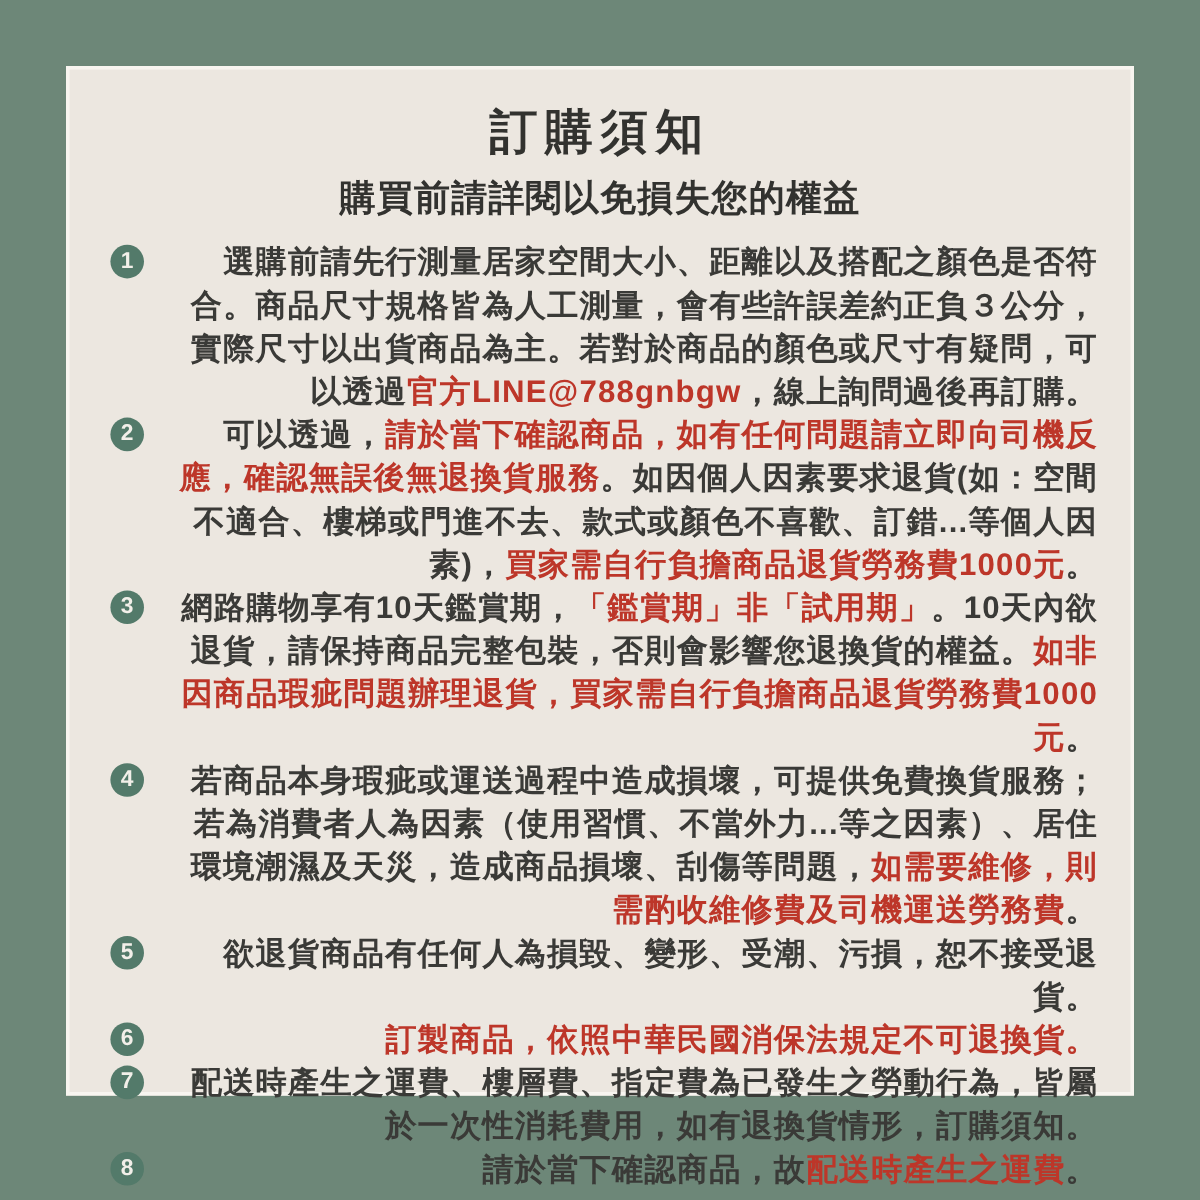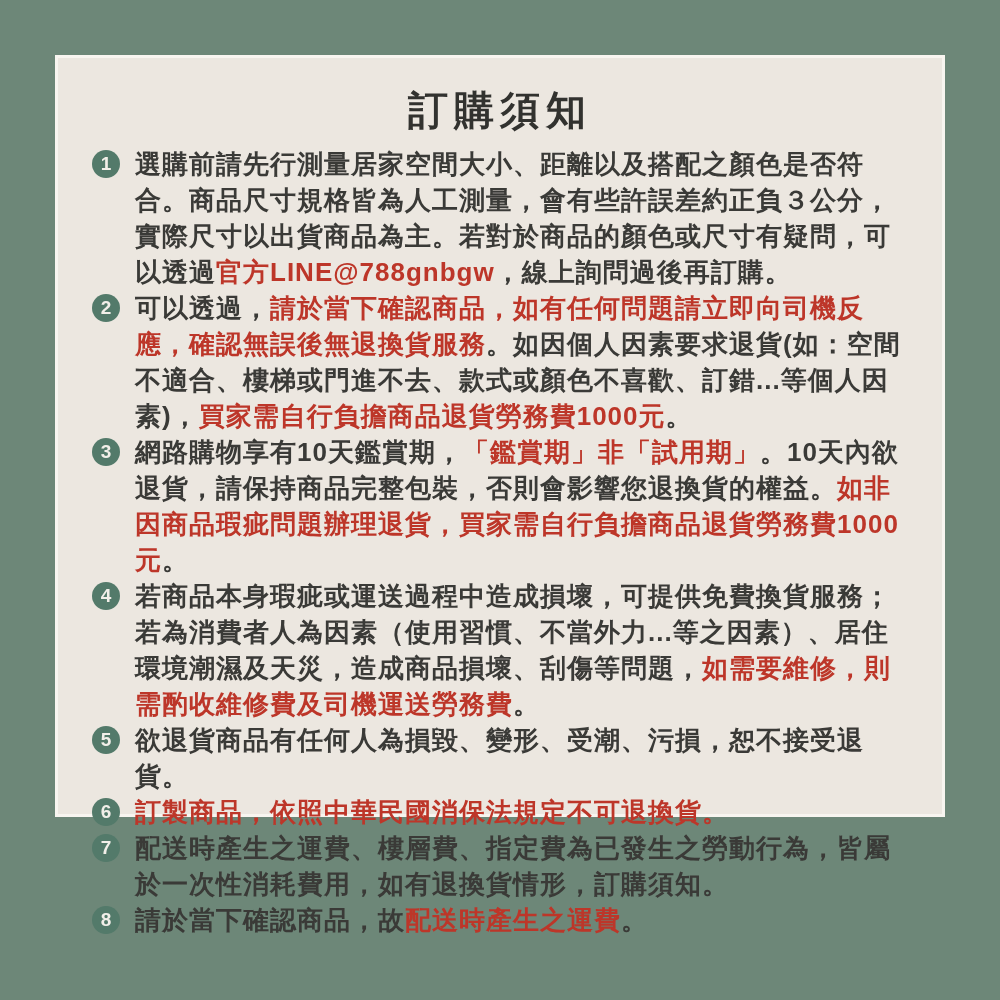--- a/index.html
+++ b/index.html
@@ -16,21 +16,21 @@
   body {
     width: 1000px; height: 1000px;
     background: var(--frame-green);
     position: relative;
     font-family: "Liberation Sans", sans-serif;
     overflow: hidden;
   }
   .panel {
     position: absolute;
     left: 55px; top: 55px;
-    width: 890px; height: 762px;
+    width: 890px; height: 858px;
     box-sizing: border-box;
     background: var(--panel-bg);
     border: 3px solid var(--panel-edge);
   }
   .page-title {
     margin-top: 30px;
     text-align: center;
     font-size: 40px;
     line-height: 44px;
     font-weight: bold;
@@ -66,30 +66,31 @@
     display: flex;
     align-items: center;
     justify-content: center;
   }
   .item-text {
     flex: 1;
     font-size: 26px;
     line-height: 36px;
     letter-spacing: 1px;
     font-weight: 600;
-    text-align: left;
+    text-align: right;
   }
   .seg-dark { color: var(--text-dark); }
   .seg-red  { color: var(--text-red); }
 </style>
 </head>
 <body>
 
 <div class="panel">
   <div class="page-title">訂購須知</div>
+  <div class="page-subtitle">購買前請詳閱以免損失您的權益</div>
   <div class="notice-list">
       <div class="notice-item">
     <div class="badge">1</div>
     <div class="item-text"><span class="seg-dark">選購前請先行測量居家空間大小、距離以及搭配之顏色是否符合。商品尺寸規格皆為人工測量，會有些許誤差約正負３公分，實際尺寸以出貨商品為主。若對於商品的顏色或尺寸有疑問，可以透過</span><span class="seg-red">官方LINE@788gnbgw</span><span class="seg-dark">，線上詢問過後再訂購。</span></div>
   </div>
       <div class="notice-item">
     <div class="badge">2</div>
     <div class="item-text"><span class="seg-dark">可以透過，</span><span class="seg-red">請於當下確認商品，如有任何問題請立即向司機反應，確認無誤後無退換貨服務</span><span class="seg-dark">。如因個人因素要求退貨(如：空間不適合、樓梯或門進不去、款式或顏色不喜歡、訂錯...等個人因素)，</span><span class="seg-red">買家需自行負擔商品退貨勞務費1000元</span><span class="seg-dark">。</span></div>
   </div>
       <div class="notice-item">

